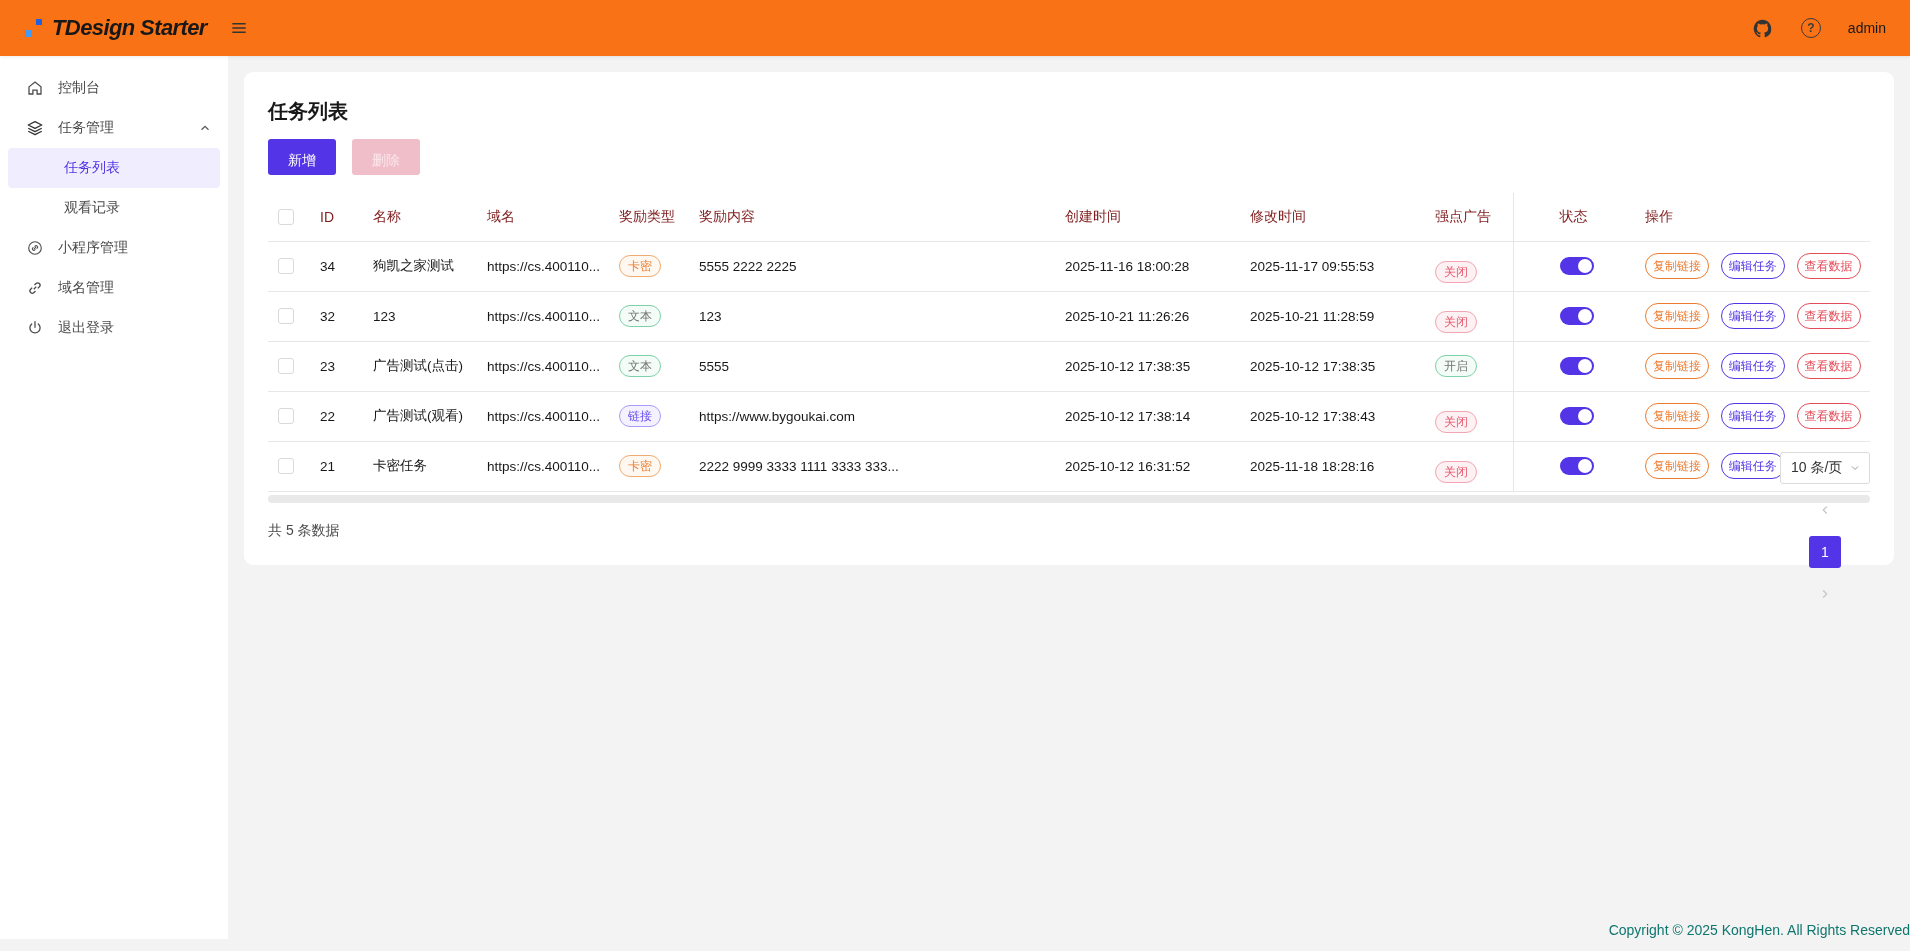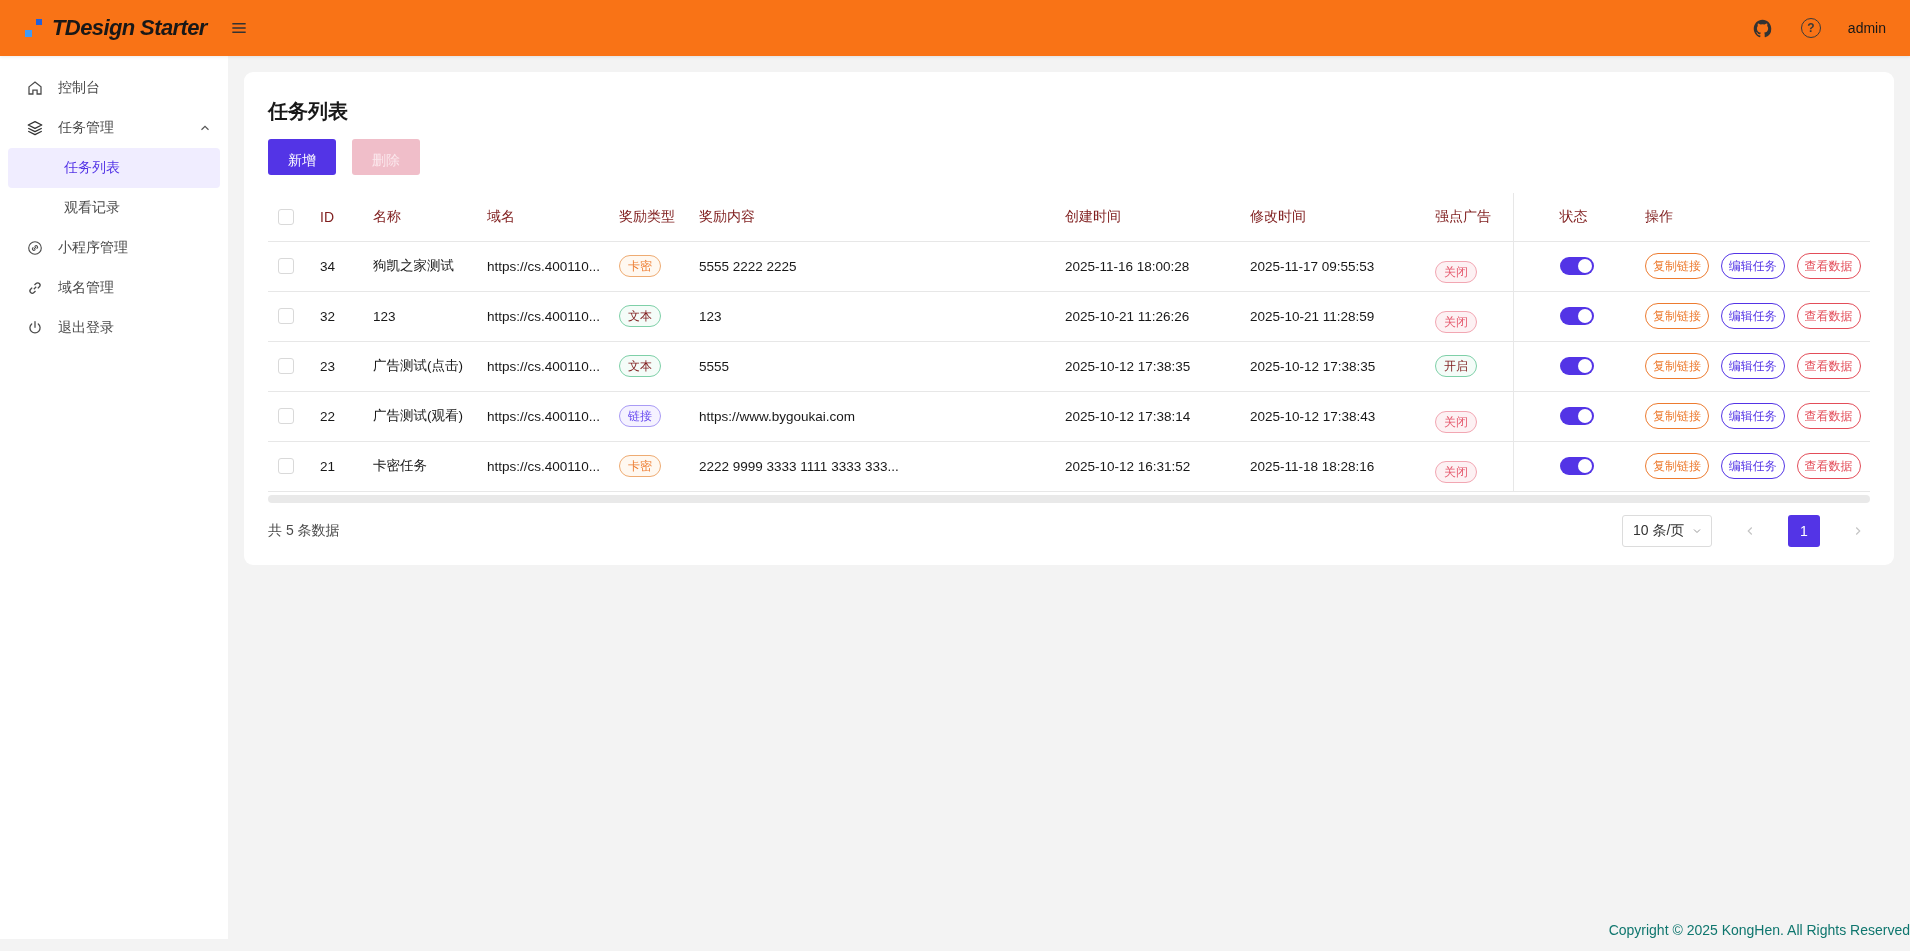--- a/index.html
+++ b/index.html
@@ -71,21 +71,21 @@
   .checkbox {
     display:inline-block; width:16px; height:16px; background:#fff;
     border:1px solid #d9d9d9; border-radius:3px; vertical-align:middle; cursor:pointer;
   }
   .divider-col { border-left:1px solid #e7e7e7;padding-left:46px; }
   .tag {
     display:inline-flex; align-items:center; height:22px; padding:0 8px;
     border-radius:11px; font-size:12px; border:1px solid; background:#fff;
   }
   .tag-orange { color:#ed7b2f; border-color:#eeab72; background:#fff8f0; }
-  .tag-green  { color:#7f1d1d; border-color:#7ed0a8; background:#f4fcf8; }
+  .tag-green  { color:#737373; border-color:#7ed0a8; background:#f4fcf8; }
   .tag-purple { color:#6a4df0; border-color:#a成99bf5; }
   .tag-purple { color:#6a4df0; border-color:#a99bf5; background:#f5f2ff; }
   .tag-red    { color:#e5576b; border-color:#f2a6b2; background:#fdf1f3;margin-top:12px; }
   .toggle {
     width:34px; height:18px; border-radius:9px; background:#5334e6;
     position:relative; cursor:pointer; display:inline-block; vertical-align:middle;
   }
   .toggle .knob {
     position:absolute; right:2px; top:2px; width:14px; height:14px;
     border-radius:50%; background:#fff;
@@ -95,21 +95,21 @@
     background:#fff; border:1px solid; margin-right:8px; cursor:pointer;
     font-family:Liberation Sans, sans-serif; white-space:nowrap;
   }
   .act-orange { color:#ed7b2f; border-color:#ed7b2f; }
   .act-purple { color:#5334e6; border-color:#5334e6; }
   .act-red    { color:#e34d59; border-color:#e34d59; }
   .h-scrollbar { height:8px; border-radius:4px; background:#e9e9e9; margin-top:3px; }
   
   .table-footer { display:flex; align-items:center; justify-content:space-between; margin-top:6px; height:44px; }
   .summary { font-size:14px; color:#4b4b4b; }
-  .pagination { display:flex; align-items:center; gap:26px; }
+  .pagination { display:flex; align-items:center; gap:10px;flex-direction:column; }
   .page-size {
     width:90px; height:32px; border:1px solid #dcdcdc; border-radius:3px;
     display:flex; align-items:center; justify-content:space-between;
     padding:0 8px 0 10px; font-size:14px; color:#333; cursor:pointer; background:#fff;
   }
   .page-arrow { width:24px; height:32px; display:flex; align-items:center; justify-content:center; cursor:default; }
   .page-num {
     width:32px; height:32px; border-radius:3px; background:#5334e6; color:#fff;
     display:flex; align-items:center; justify-content:center; font-size:14px; cursor:pointer;
   }

